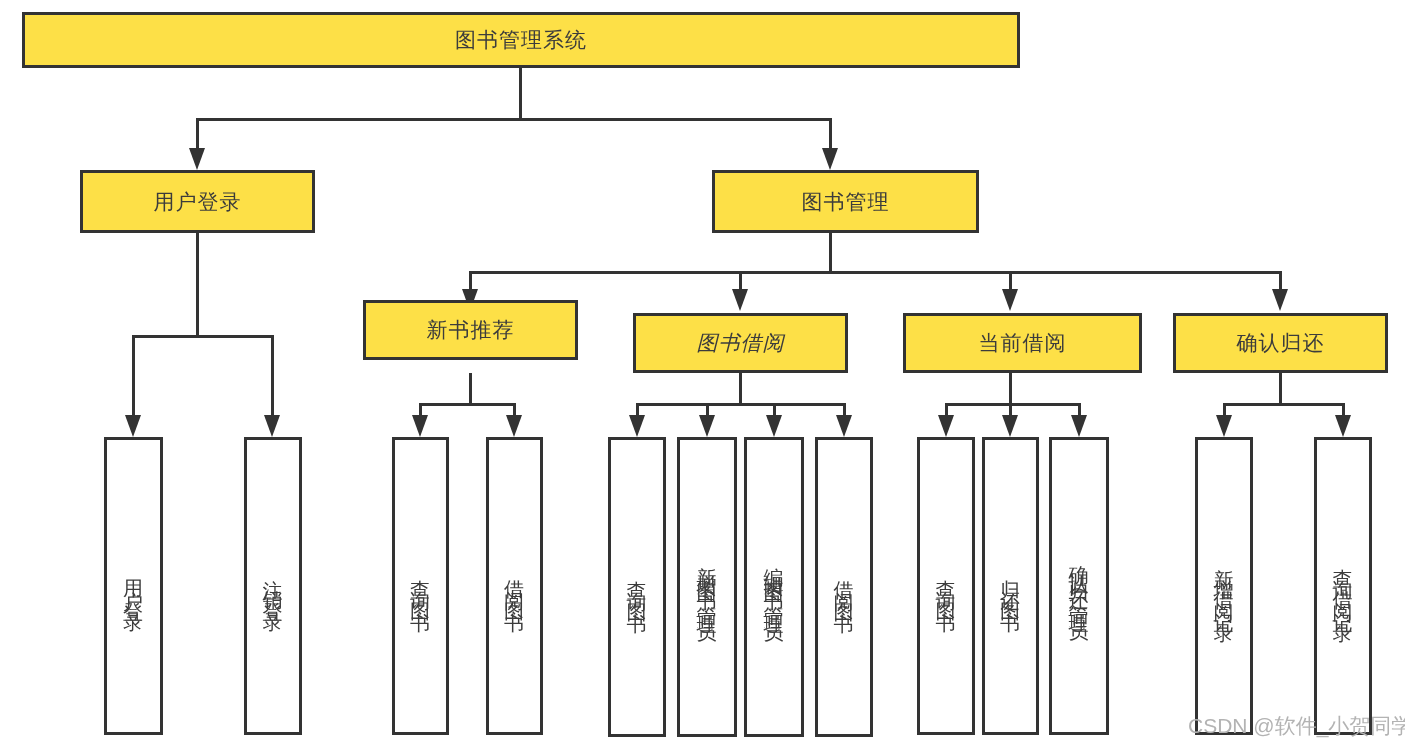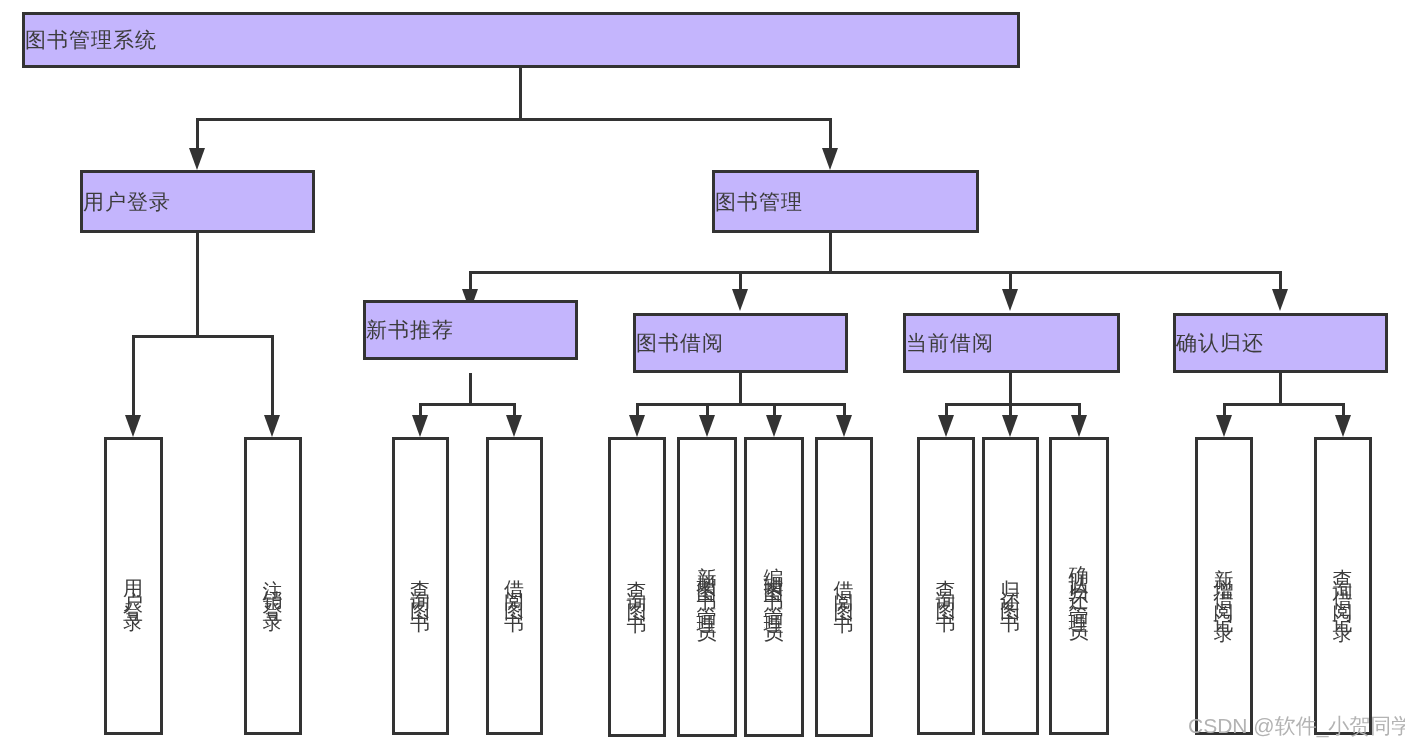--- a/index.html
+++ b/index.html
@@ -7,22 +7,22 @@
     --text:#3c3c3c;
     --wm:#b3b3b3;
     --bg:#ffffff;
   }
   *{box-sizing:border-box;margin:0;padding:0;}
   body{background:#fff;font-family:"Liberation Sans","DejaVu Sans",sans-serif;}
   .canvas{
     position:relative;width:1405px;height:747px;background:var(--bg);overflow:hidden;
   }
   .box{
-    position:absolute;border:3px solid var(--line);background:#c4b5fd;
-    display:flex;align-items:center;justify-content:flex-start;
+    position:absolute;border:3px solid var(--line);background:#fde047;
+    display:flex;align-items:center;justify-content:center;
     color:var(--text);font-size:21px;letter-spacing:1px;
   }
   .leaf{
     position:absolute;border:3px solid var(--line);background:#fff;
     display:flex;align-items:center;justify-content:center;
     color:var(--text);font-size:20px;
   }
   .vtext{
     writing-mode:vertical-lr;text-orientation:mixed;
     letter-spacing:11px;line-height:1;
@@ -75,24 +75,24 @@
   <div class="vline" style="left:739px;top:271px;height:18px;"></div>
   <div class="arrow" style="left:732px;top:289px;"></div>
   <div class="vline" style="left:1009px;top:271px;height:18px;"></div>
   <div class="arrow" style="left:1002px;top:289px;"></div>
   <div class="vline" style="left:1279px;top:271px;height:18px;"></div>
   <div class="arrow" style="left:1272px;top:289px;"></div>
 
   <div class="box" style="left:363px;top:300px;width:215px;height:60px;">
     <span>新书推荐</span>
   </div>
-  <div class="box" style="left:633px;top:313px;width:215px;height:60px;">
+  <div class="box" style="left:633px;top:313px;width:215px;height:60px;font-style:italic;">
     <span>图书借阅</span>
   </div>
-  <div class="box" style="left:903px;top:313px;width:217px;height:60px;">
+  <div class="box" style="left:903px;top:313px;width:239px;height:60px;">
     <span>当前借阅</span>
   </div>
   <div class="box" style="left:1173px;top:313px;width:215px;height:60px;">
     <span>确认归还</span>
   </div>
 
   <div class="vline" style="left:469px;top:373px;height:33px;"></div>
   <div class="hline" style="left:419px;top:403px;width:97px;"></div>
   <div class="vline" style="left:419px;top:403px;height:14px;"></div>
   <div class="arrow" style="left:412px;top:415px;"></div>

